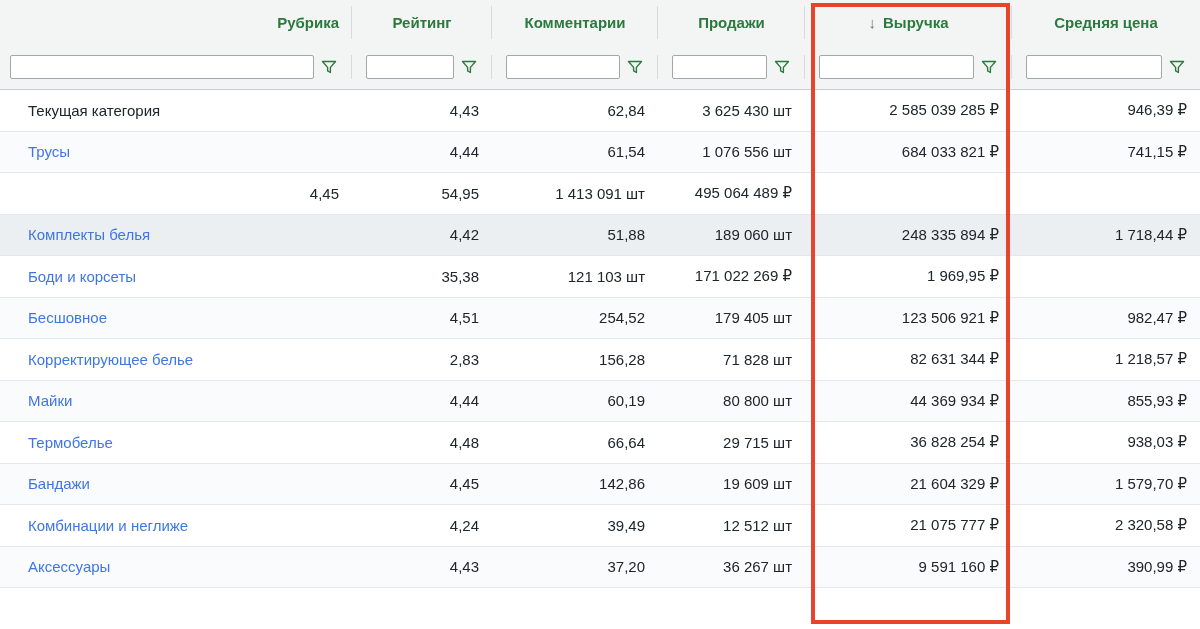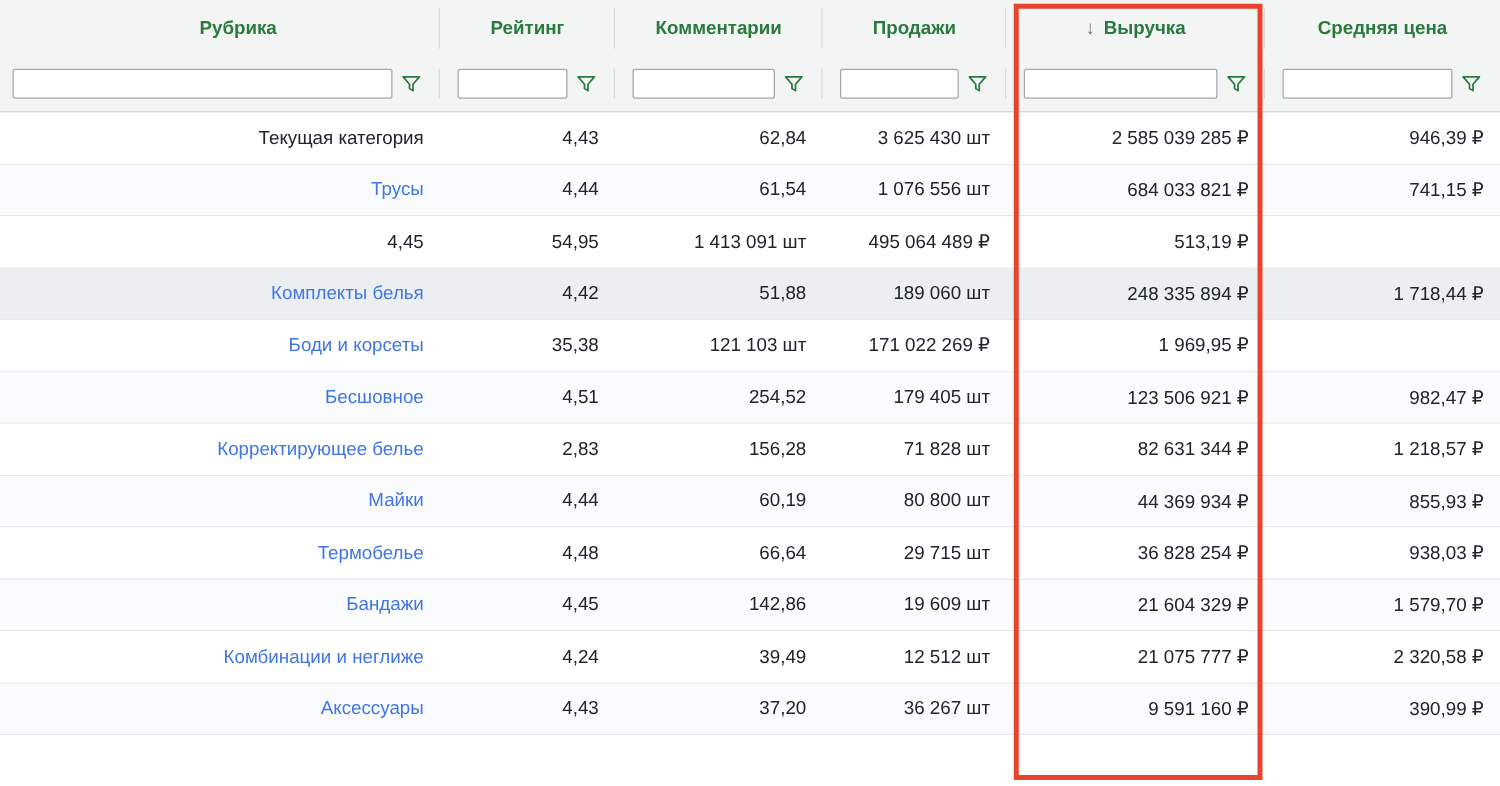--- a/index.html
+++ b/index.html
@@ -10,39 +10,39 @@
   }
   *{box-sizing:border-box;margin:0;padding:0;}
   html,body{background:#fff;}
   body{font-family:"Liberation Sans","DejaVu Sans",sans-serif;color:var(--text);}
   .table-wrap{position:relative;width:1200px;height:629px;overflow:hidden;background:#fff;}
   .grid{display:grid;grid-template-columns:352px 140px 166px 147px 207px 188px;}
   
   .hrow{height:44px;background:var(--head-bg);}
   .th{position:relative;display:flex;align-items:center;justify-content:center;
       padding:0 13px;font-weight:bold;font-size:15px;color:var(--green);cursor:pointer;}
-  .th.left{justify-content:center;padding-left:10px;margin-left:32px;}
+  .th.left{justify-content:flex-end;padding-left:10px;margin-left:32px;}
   .th:not(:last-child)::after{content:"";position:absolute;right:0;top:6px;bottom:5px;width:1px;background:var(--sep);}
   .sort{color:#6b746f;font-weight:normal;margin-right:7px;font-size:15px;}
   
   .frow{height:46px;background:var(--head-bg);border-bottom:1px solid var(--filter-border);}
   .fc{position:relative;display:flex;align-items:center;padding:0 8px 0 14px;}
   .fc:first-child{padding-left:10px;}
   .fc:not(:last-child)::after{content:"";position:absolute;right:0;top:11px;bottom:10px;width:1px;background:var(--sep);}
   .fi{flex:1;min-width:0;height:24px;border:1px solid var(--input-border);border-radius:2px;
       background:#fff;font-size:13px;padding:0 6px;outline:none;}
   .funnel{flex:0 0 auto;width:30px;display:flex;justify-content:center;align-items:center;cursor:pointer;}
   .funnel svg{display:block;}
   
   .row{height:41.5px;border-bottom:1px solid var(--row-border);background:#fff;}
   .row:nth-child(even){background:var(--stripe);}
   .row.highlight{background:var(--hover);}
   .td{display:flex;align-items:center;justify-content:flex-end;padding:0 13px;font-size:15px;
       white-space:nowrap;overflow:hidden;}
-  .td.left{justify-content:flex-end;padding-left:6px;}
+  .td.left{justify-content:flex-start;padding-left:28px;}
   .link{color:var(--link);cursor:pointer;}
   .link.plain{color:var(--text);cursor:default;}
   
   .col-highlight{position:absolute;left:811px;top:3px;width:199px;height:621px;
       border:4px solid var(--red);pointer-events:none;z-index:5;}
 </style>
 </head>
 <body>
 
 <div class="table-wrap">
@@ -139,21 +139,20 @@
     <div class="td">61,54</div>
     <div class="td">1 076 556 шт</div>
     <div class="td">684 033 821 ₽</div>
     <div class="td">741,15 ₽</div>
   </div>
       <div class="grid row">
     <div class="td">4,45</div>
     <div class="td">54,95</div>
     <div class="td">1 413 091 шт</div>
     <div class="td">495 064 489 ₽</div>
-    <div class="td">513,19 ₽</div>
   </div>
       <div class="grid row highlight">
     <div class="td left">
       <span class="link">Комплекты белья</span>
     </div>
     <div class="td">4,42</div>
     <div class="td">51,88</div>
     <div class="td">189 060 шт</div>
     <div class="td">248 335 894 ₽</div>
     <div class="td">1 718,44 ₽</div>

